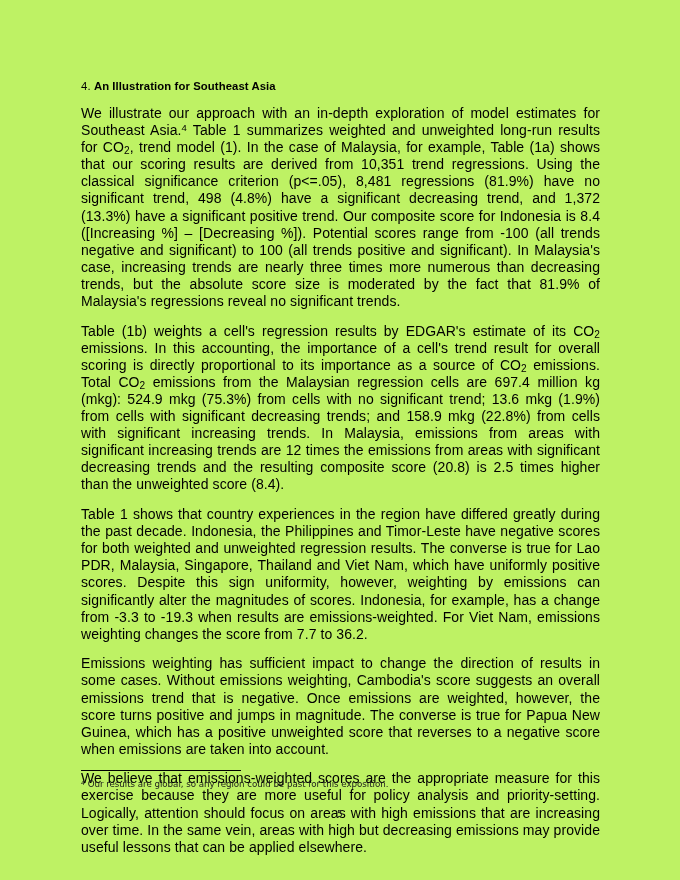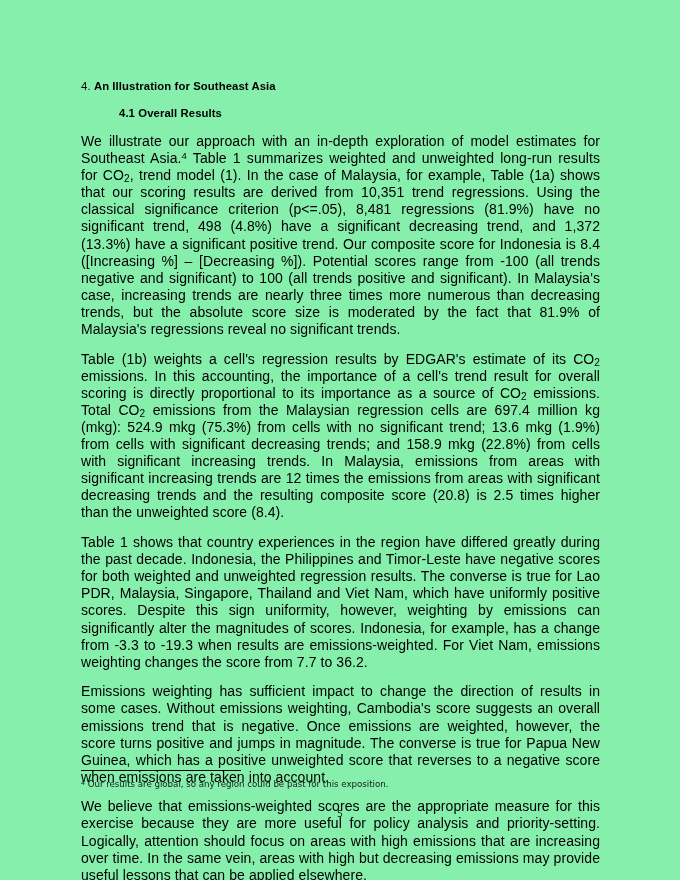--- a/index.html
+++ b/index.html
@@ -17,21 +17,21 @@
     color: #000000;
     -webkit-font-smoothing: antialiased;
   }
 
   .page {
     position: absolute;
     left: 0;
     top: 0;
     width: 680px;
     height: 880px;
-    background: #86efac;
+    background: #bef264;
   }
 
   .content {
     position: absolute;
     left: 81px;
     top: 78px;
     width: 519px;
   }
 
   
@@ -126,21 +126,20 @@
 <body>
 
 <div class="page">
 
   <div class="content">
 
     <h1 class="h-section">
       <span class="num">4.</span><span>&nbsp;</span><span class="ttl">An Illustration for Southeast Asia</span>
     </h1>
 
-    <h2 class="h-sub">4.1 Overall Results</h2>
 
     <p class="body">
       <span>We illustrate our approach with an in-depth exploration of model estimates for Southeast Asia.</span><sup class="fn">4</sup><span> Table 1 summarizes weighted and unweighted long-run results for CO</span><sub>2</sub><span>, trend model (1).  In the case of Malaysia, for example, Table (1a) shows that our scoring results are derived from 10,351 trend regressions.  Using the classical significance criterion (p&lt;=.05), 8,481 regressions (81.9%) have no significant trend, 498 (4.8%) have a significant decreasing trend, and 1,372 (13.3%) have a significant positive trend. Our composite score for Indonesia is 8.4 ([Increasing %] – [Decreasing %]).  Potential scores range from -100 (all trends negative and significant) to 100 (all trends positive and significant).  In Malaysia's case, increasing trends are nearly three times more numerous than decreasing trends, but the absolute score size is moderated by the fact that 81.9% of Malaysia's regressions reveal no significant trends.</span>
     </p>
 
     <p class="body">
       <span>Table (1b) weights a cell's regression results by EDGAR's estimate of its CO</span><sub>2</sub><span> emissions.  In this accounting, the importance of a cell's trend result for overall scoring is directly proportional to its importance as a source of CO</span><sub>2</sub><span> emissions.  Total CO</span><sub>2</sub><span> emissions from the Malaysian regression cells are 697.4 million kg (mkg):  524.9 mkg (75.3%) from cells with no significant trend; 13.6 mkg (1.9%) from cells with significant decreasing trends; and 158.9 mkg (22.8%) from cells with significant increasing trends.  In Malaysia, emissions from areas with significant increasing trends are 12 times the emissions from areas with significant decreasing trends and the resulting composite score (20.8) is 2.5 times higher than the unweighted score (8.4).</span>
     </p>
 
     <p class="body">Table 1 shows that country experiences in the region have differed greatly during the past decade.  Indonesia, the Philippines and Timor-Leste have negative scores for both weighted and unweighted regression results.  The converse is true for Lao PDR, Malaysia, Singapore, Thailand and Viet Nam, which have uniformly positive scores.  Despite this sign uniformity, however, weighting by emissions can significantly alter the magnitudes of scores.  Indonesia, for example, has a change from -3.3 to -19.3 when results are emissions-weighted.  For Viet Nam, emissions weighting changes the score from 7.7 to 36.2.</p>

